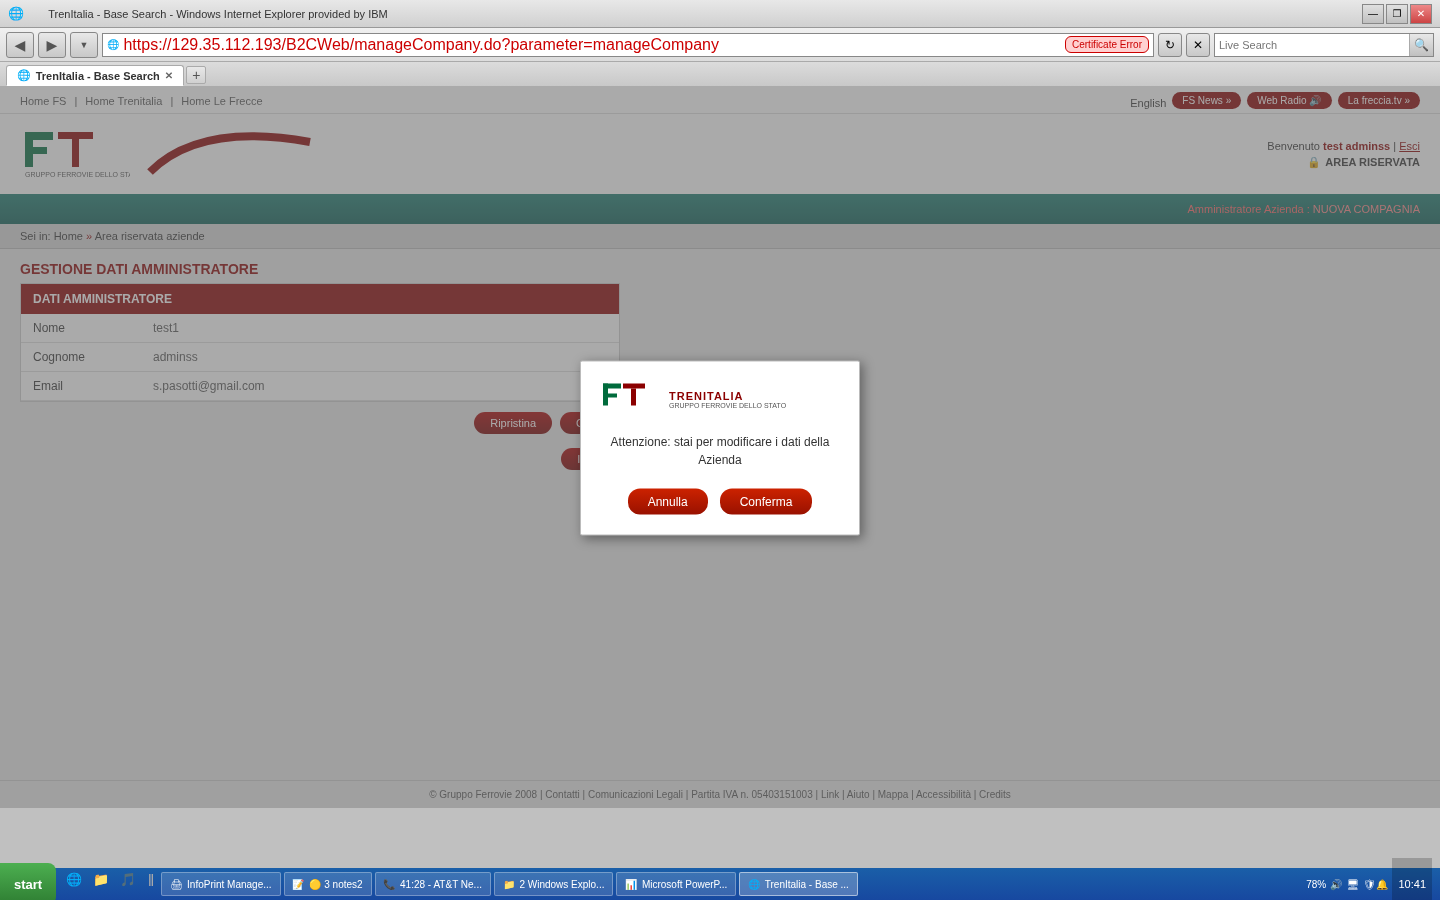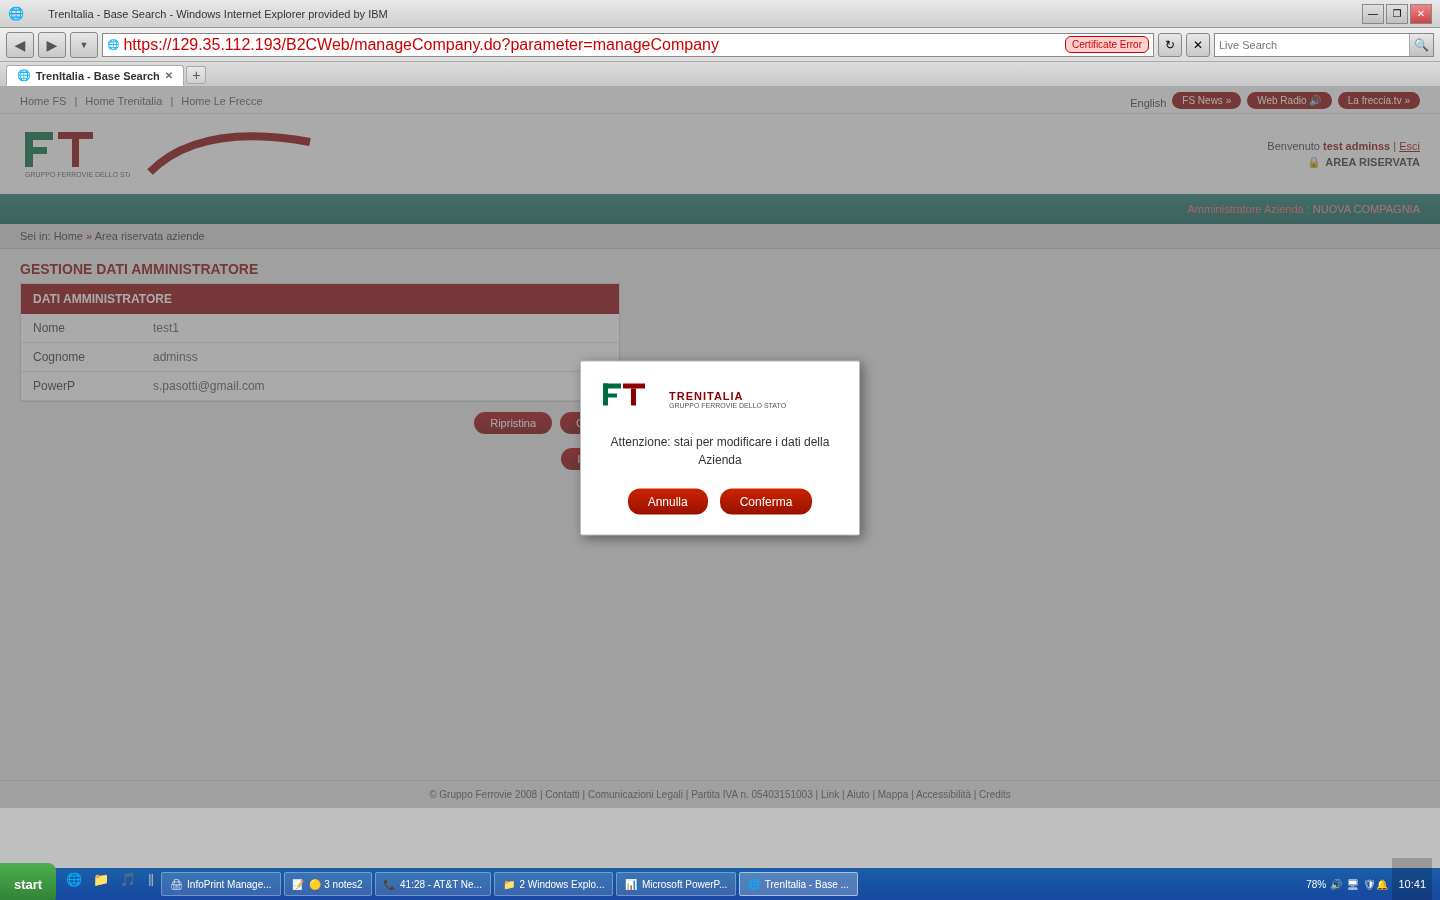--- a/index.html
+++ b/index.html
@@ -567,21 +567,21 @@
         <tbody>
             <tr>
           <td>Nome</td>
           <td>test1</td>
         </tr>
         <tr>
           <td>Cognome</td>
           <td>adminss</td>
         </tr>
         <tr>
-          <td>PowerP</td>
+          <td>Email</td>
           <td>s.pasotti@gmail.com</td>
         </tr>
       </tbody>
         </table>
     </div>
 
     <div style="display:flex;justify-content:flex-end;gap:8px;padding:10px 20px;max-width:650px;">
       <button class="action-btn">Ripristina</button>
       <button class="action-btn">Cambia</button>
     </div>

